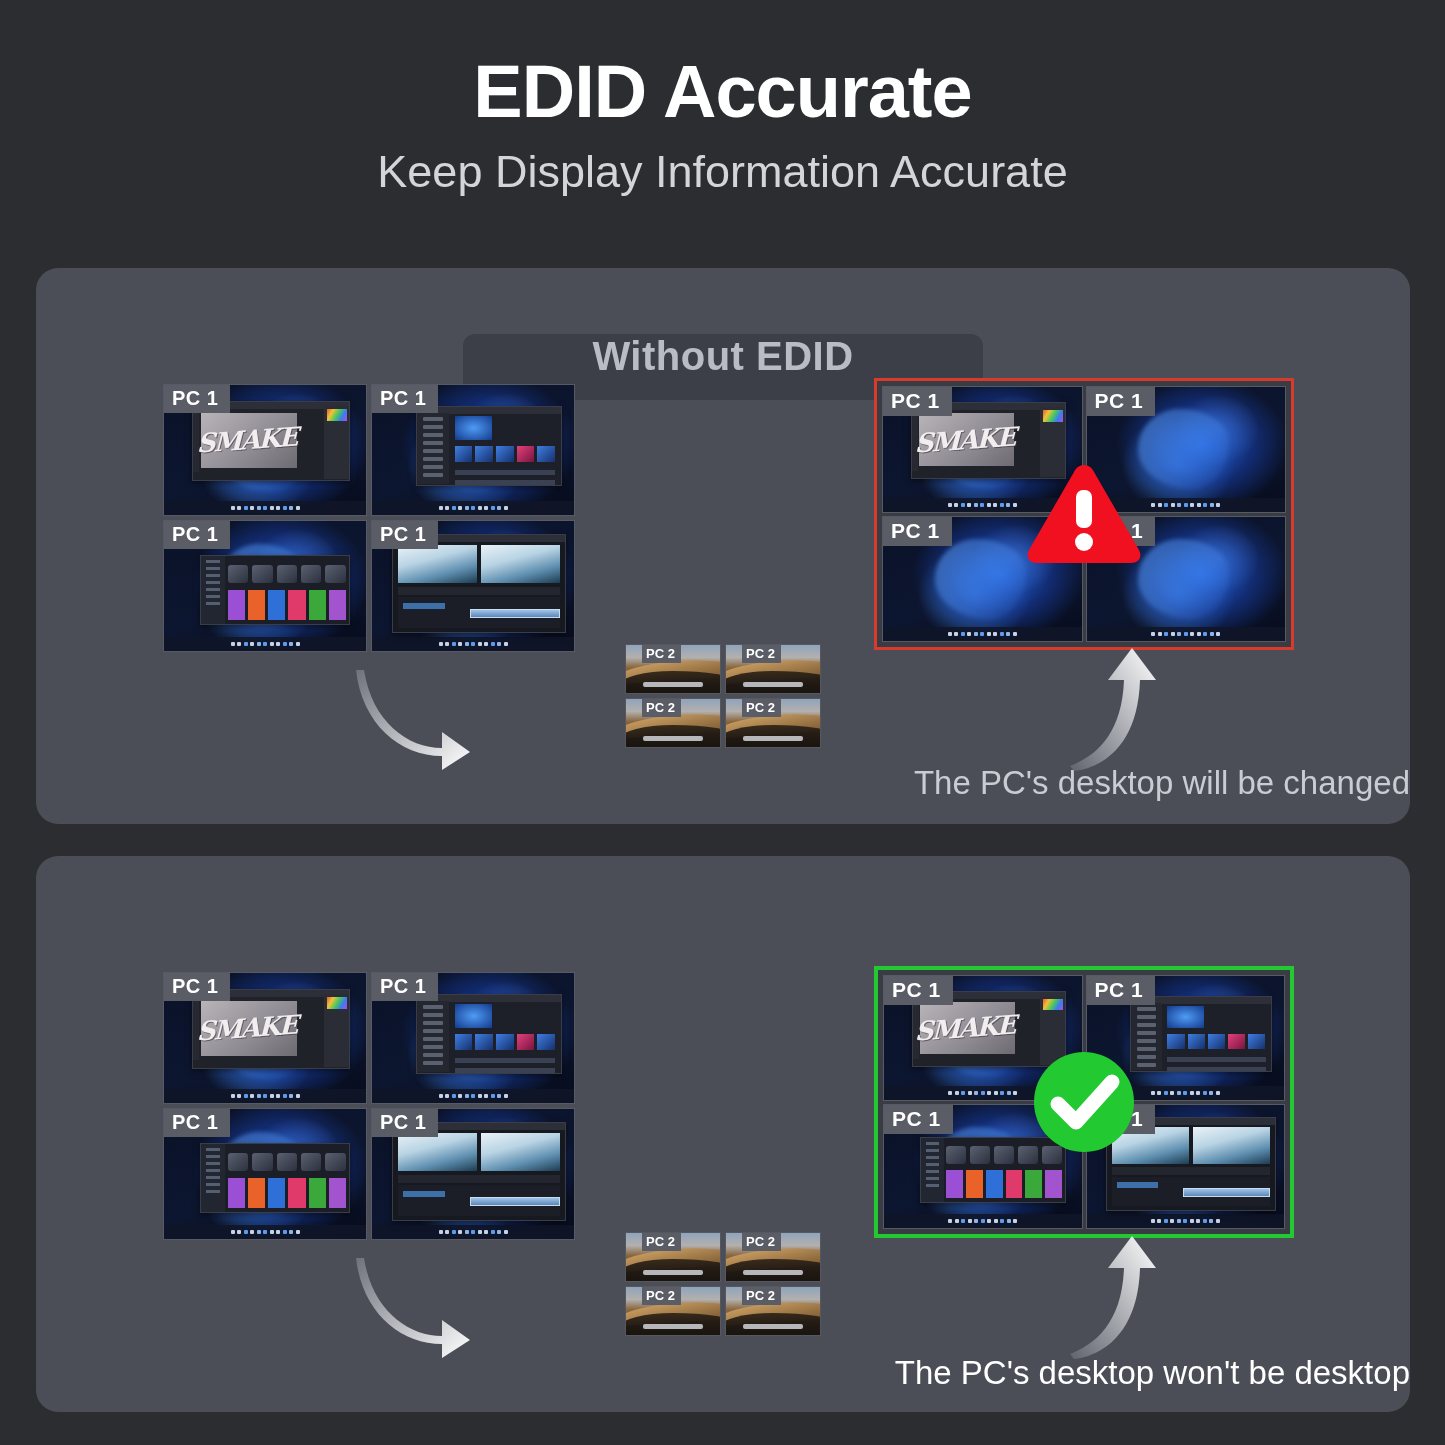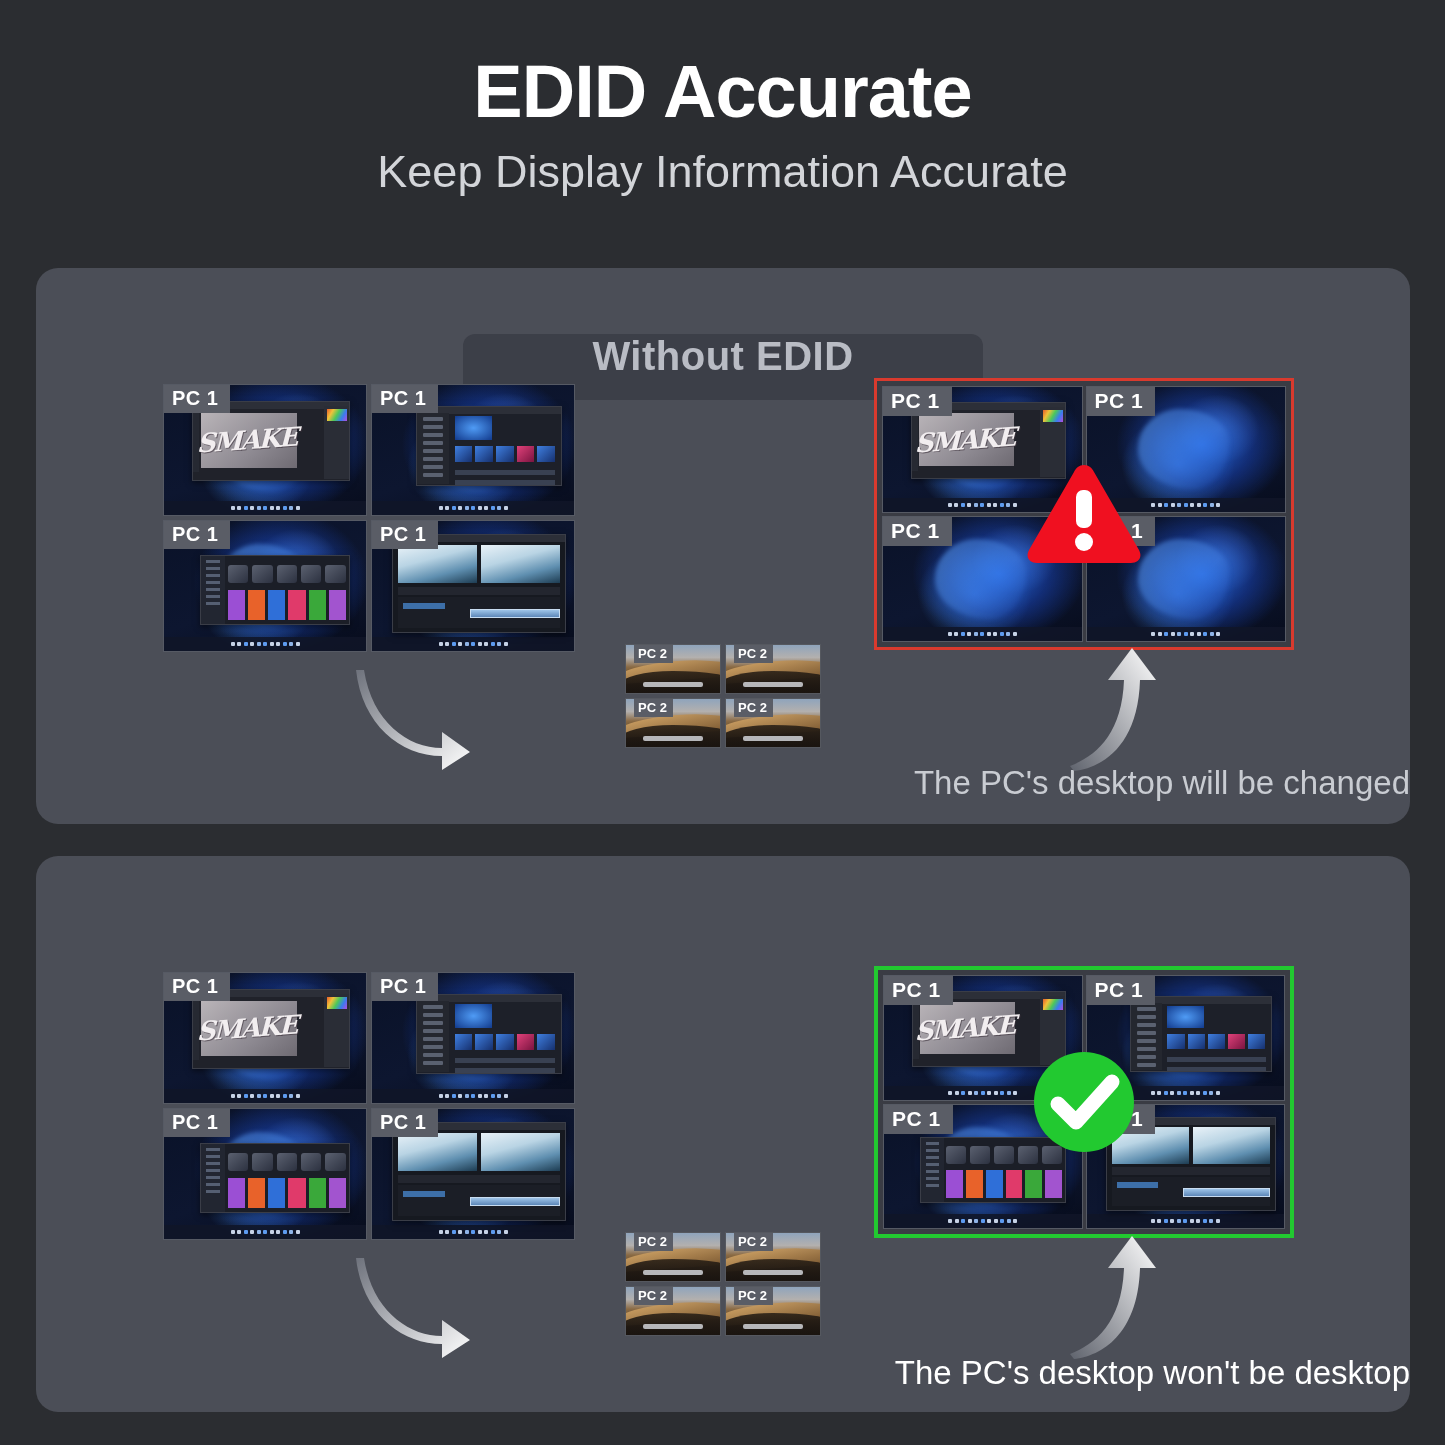--- a/index.html
+++ b/index.html
@@ -234,21 +234,21 @@
   .pc2::after {
     content:""; position:absolute; left:-5%; bottom:0; width:120%; height:46%;
     background: linear-gradient(180deg, rgba(36,28,20,.85), #1a1410);
     border-radius: 46% 54% 0 0 / 60% 46% 0 0;
   }
   .pc2 .dock {
     position: absolute; left: 18%; right: 18%; bottom: 12%; height: 11%;
     background: rgba(225,228,233,.78); border-radius: 2px; z-index: 3;
   }
   .pc2 .tag {
-    position: absolute; left: 8px; top: 0; z-index: 6;
+    position: absolute; left: 16px; top: 0; z-index: 6;
     background: #5a5d66; color: #fff; font-weight: bold;
     font-size: 13px; padding: 1px 6px 2px 4px;
   }
 
   
   .arrow { position: absolute; z-index: 5; }
 
   
   .warn {
     position: absolute; z-index: 9; left: 50%; top: 50%;

